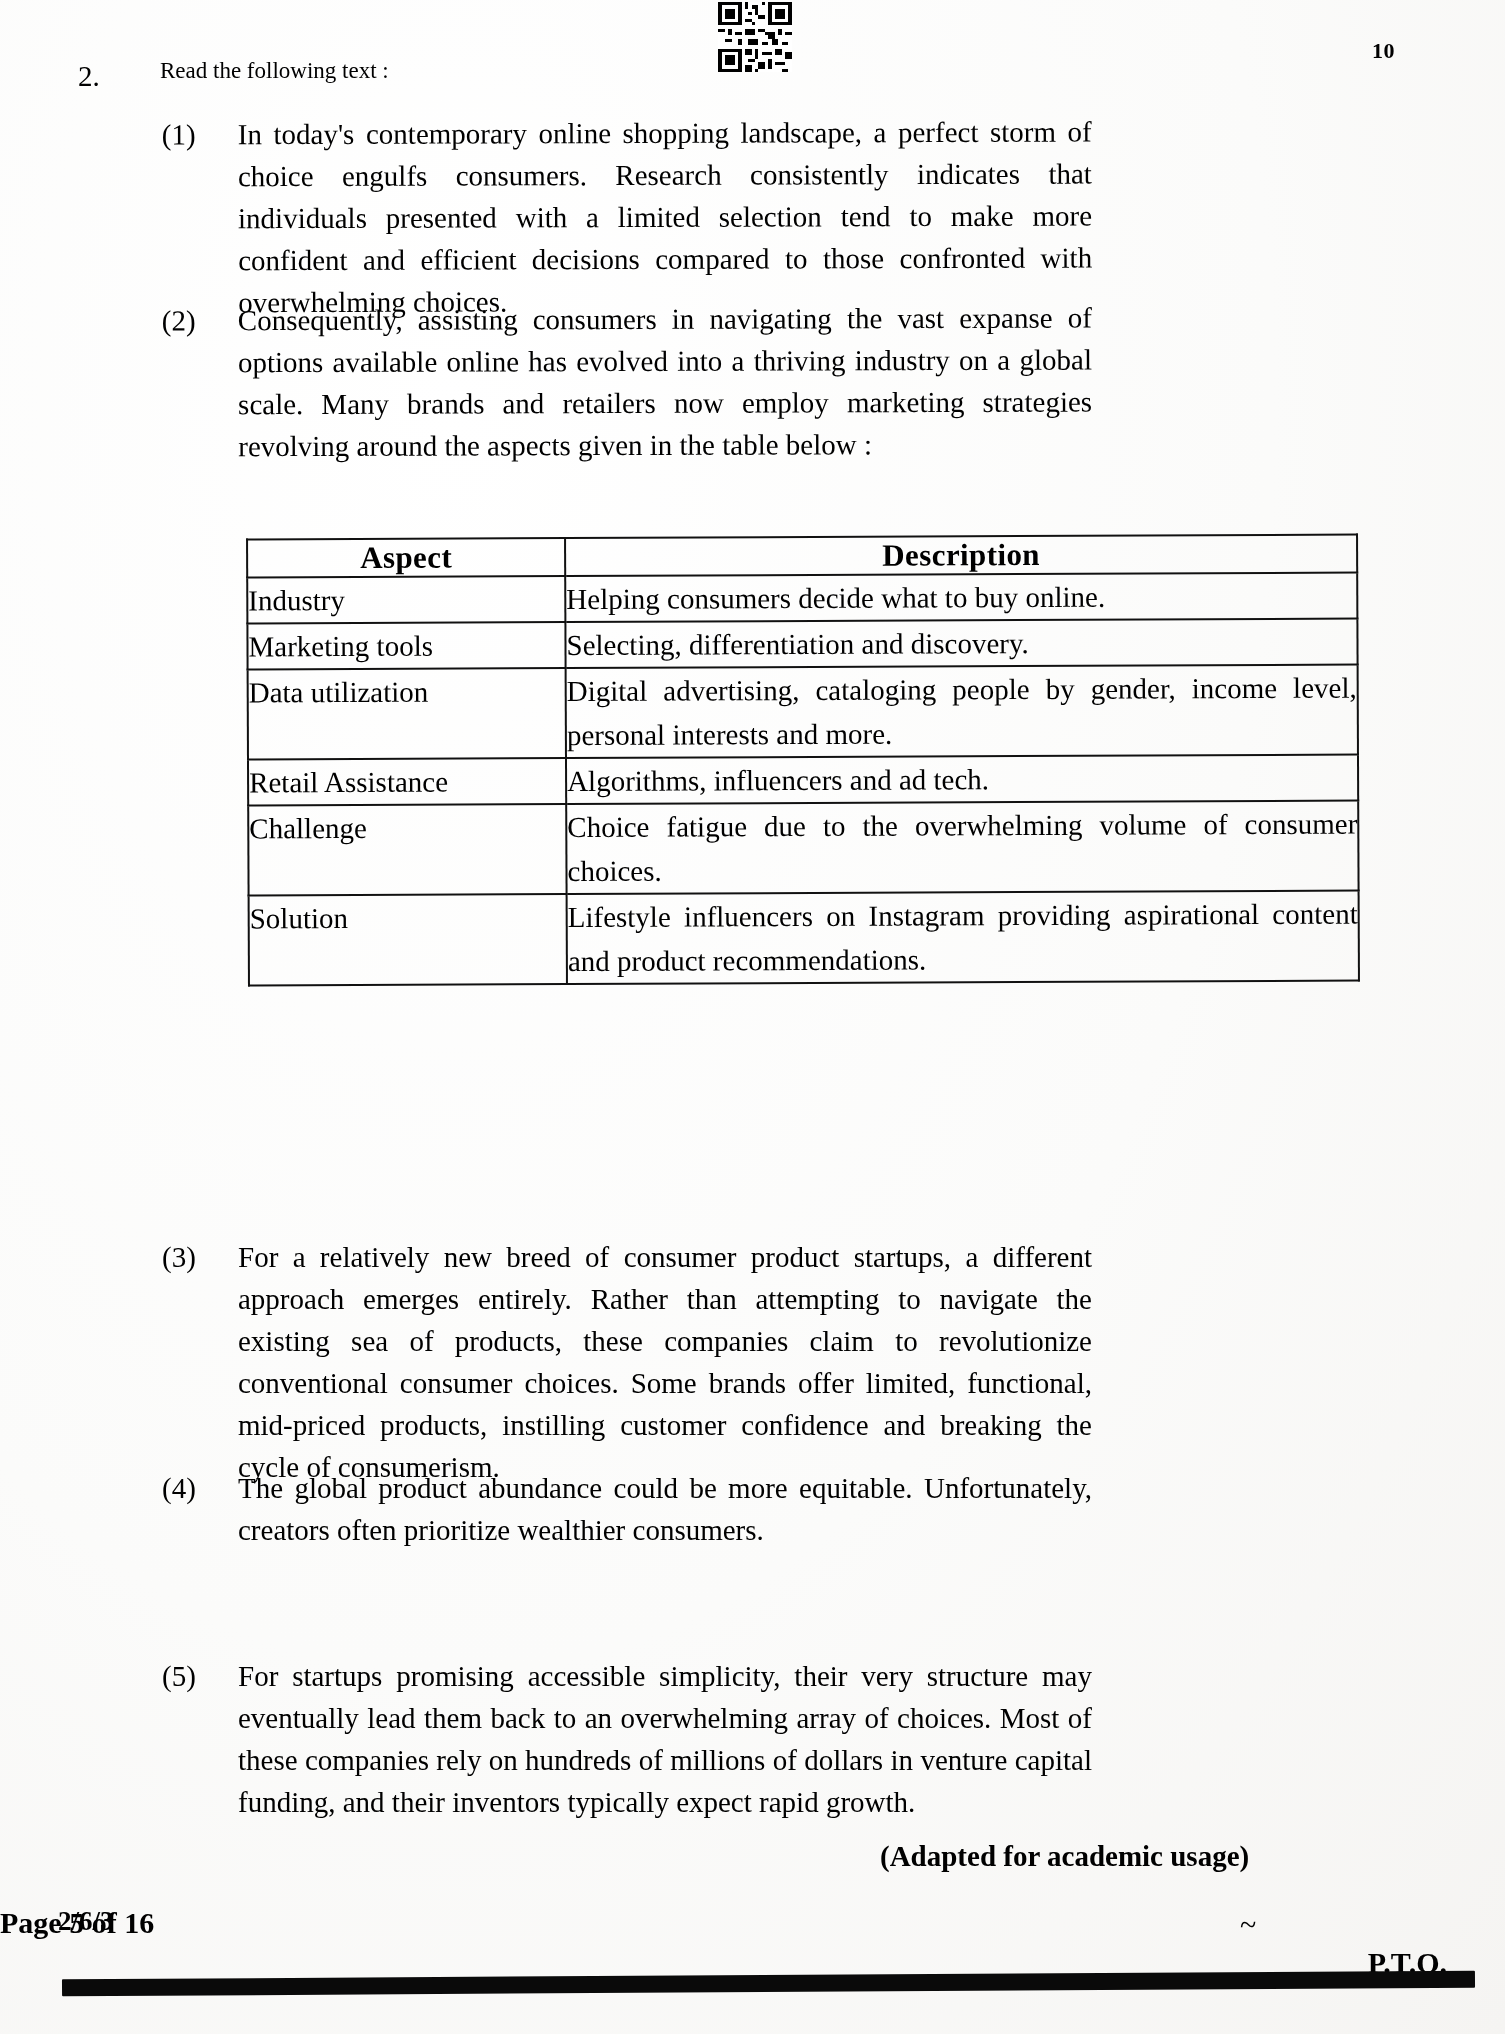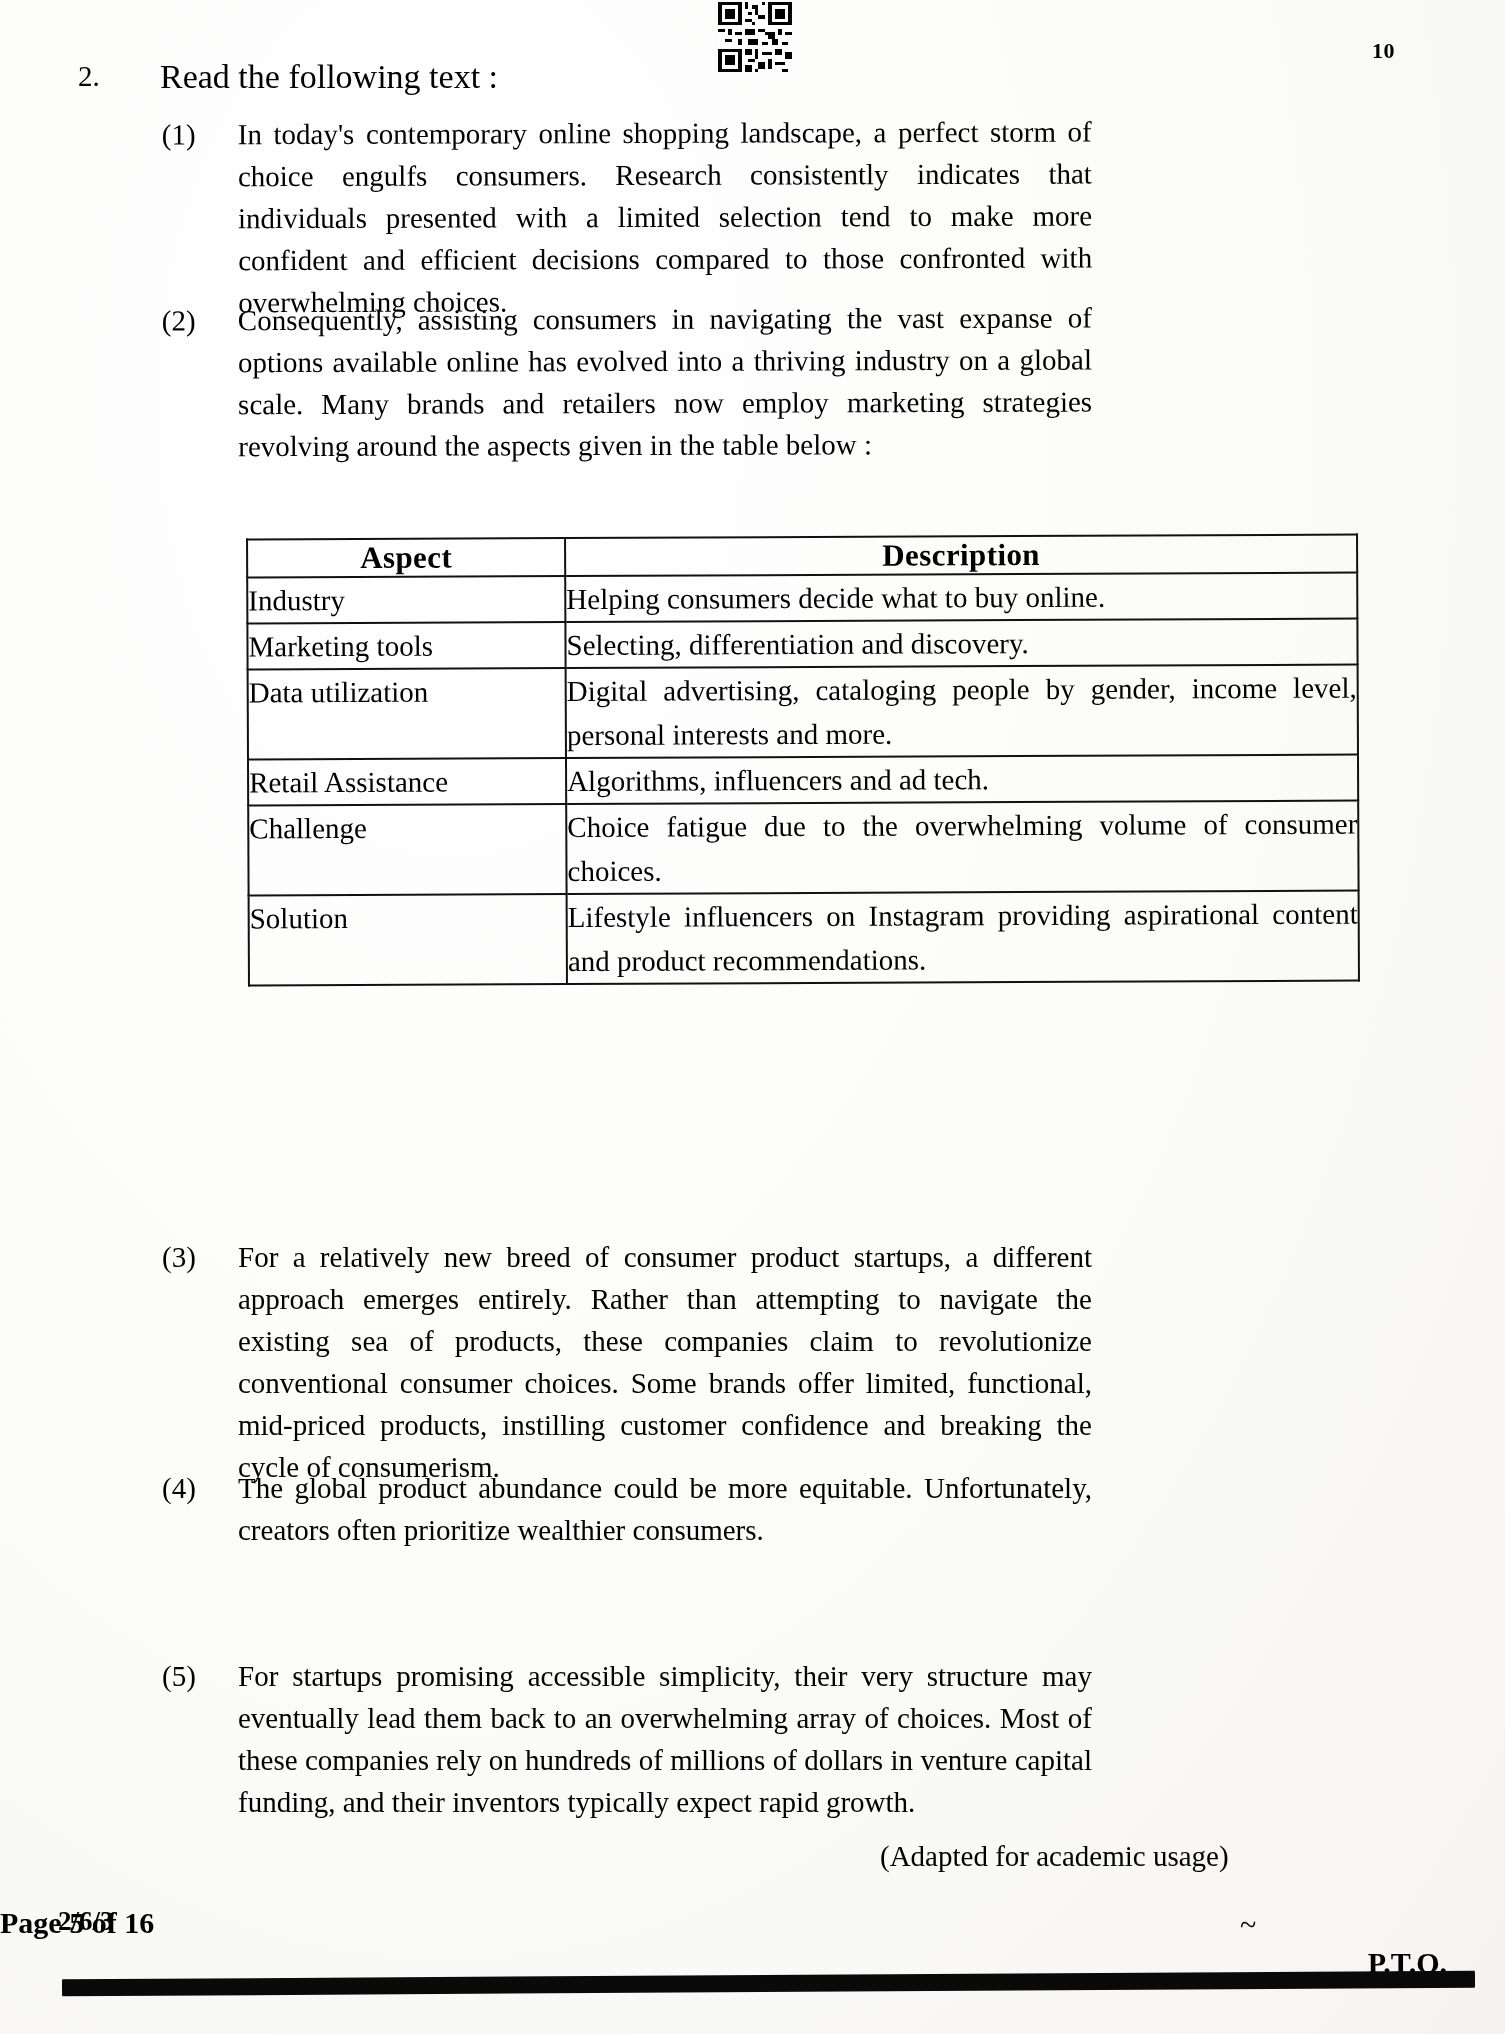--- a/index.html
+++ b/index.html
@@ -49,21 +49,21 @@
   .q-number {
     position: absolute;
     left: 78px;
     top: 60px;
     font-size: 29px;
   }
   .q-stem {
     position: absolute;
     left: 160px;
     top: 58px;
-    font-size: 34px;
+    font-size: 23px;
   }
 
   
   .para {
     position: absolute;
     display: flex;
     align-items: flex-start;
   }
   .para .label {
     width: 76px;
@@ -140,20 +140,21 @@
     text-justify: inter-word;
   }
   td.desc-cell.nojust { text-align: left; }
 
   
   .attribution {
     position: absolute;
     left: 880px;
     top: 1840px;
     font-size: 29px;
+    font-weight: bold;
   }
 
   
   .footer-left {
     position: absolute;
     left: 58px;
     top: 1906px;
     font-size: 27px;
     font-weight: bold;
   }

